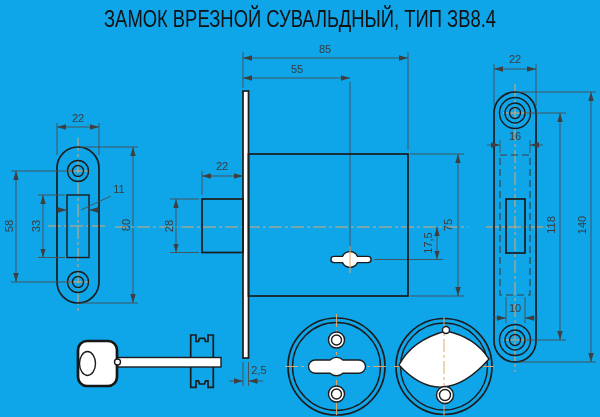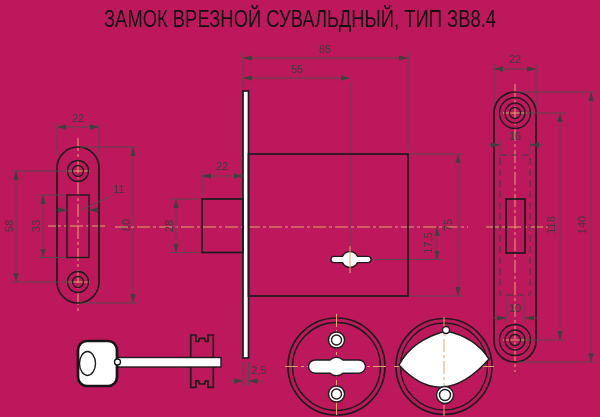--- a/index.html
+++ b/index.html
@@ -1,16 +1,16 @@
 <!DOCTYPE html>
 <html><head>
 <meta charset="utf-8">
 <style>
   html,body{margin:0;padding:0;background:#f6f6f6;}
-  .page{width:600px;height:417px;background:#be185d;position:relative;font-family:"Liberation Sans",sans-serif;overflow:hidden;}
+  .page{width:600px;height:417px;background:#0ea5e9;position:relative;font-family:"Liberation Sans",sans-serif;overflow:hidden;}
   svg text{font-family:"Liberation Sans",sans-serif;}
   .ol  {stroke:#1c1c1c;stroke-width:1.7;fill:none;}
   .ol2 {stroke:#1c1c1c;stroke-width:1.4;fill:none;}
   .olw {stroke:#1c1c1c;stroke-width:1.7;fill:#ffffff;}
   .ol2w{stroke:#1c1c1c;stroke-width:1.4;fill:#ffffff;}
   .thk {stroke:#161616;stroke-width:2.7;fill:#ffffff;}
   .dim {stroke:#4d4d4d;stroke-width:0.9;fill:none;}
   .dsh {stroke:#3e3e3e;stroke-width:1.1;fill:none;stroke-dasharray:7 4;}
   .cl  {stroke:#e2a768;stroke-width:1;fill:none;stroke-dasharray:13 3 3 3;}
   .clt {stroke:#e2a768;stroke-width:1;fill:none;}

